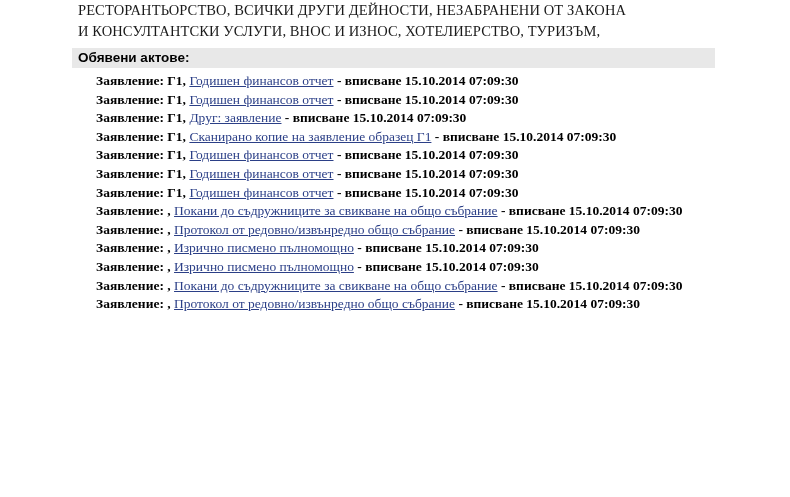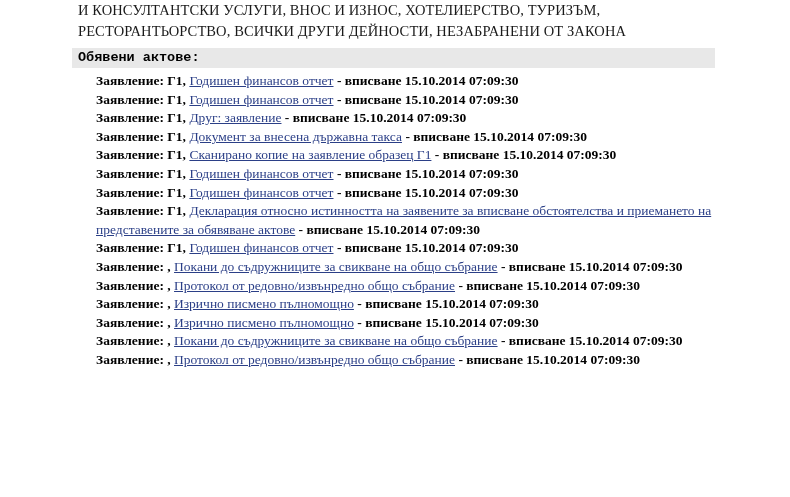--- a/index.html
+++ b/index.html
@@ -42,21 +42,21 @@
     height: 20px;
     background: #e8e8e8;
   }
   .section-title {
     position: absolute;
     left: 78px;
     top: 50px;
     font-size: 13.5px;
     font-weight: bold;
     color: #000000;
-    font-family: Liberation Mono, monospace;
+    font-family: Liberation Sans, sans-serif;
   }
   .acts-list {
     position: absolute;
     left: 96px;
     top: 72px;
     width: 650px;
     font-size: 13.5px;
     line-height: 18.6px;
     font-family: "Liberation Serif", serif;
     color: #000000;
@@ -84,22 +84,22 @@
     height: 42px;
     background: #ffffff;
   }
 </style>
 </head>
 <body>
 
 <div class="page">
 
   <div class="header-text">
+    <div>РЕСТОРАНТЬОРСТВО, ВСИЧКИ ДРУГИ ДЕЙНОСТИ, НЕЗАБРАНЕНИ ОТ ЗАКОНА</div>
     <div>И КОНСУЛТАНТСКИ УСЛУГИ, ВНОС И ИЗНОС, ХОТЕЛИЕРСТВО, ТУРИЗЪМ,</div>
-    <div>РЕСТОРАНТЬОРСТВО, ВСИЧКИ ДРУГИ ДЕЙНОСТИ, НЕЗАБРАНЕНИ ОТ ЗАКОНА</div>
   </div>
 
   <div class="section-bar"></div>
   <div class="section-title">Обявени актове:</div>
 
   <div class="acts-list">
 
     <div class="act-row">
       <span class="act-label">Заявление: Г1,</span>
       <span class="act-link">Годишен финансов отчет</span>
@@ -111,49 +111,39 @@
       <span class="act-link">Годишен финансов отчет</span>
       <span class="act-tail">- вписване 15.10.2014 07:09:30</span>
     </div>
 
     <div class="act-row">
       <span class="act-label">Заявление: Г1,</span>
       <span class="act-link">Друг: заявление</span>
       <span class="act-tail">- вписване 15.10.2014 07:09:30</span>
     </div>
 
-    <div class="act-row">
-      <span class="act-label">Заявление: Г1,</span>
-      <span class="act-link">Документ за внесена държавна такса</span>
-      <span class="act-tail">- вписване 15.10.2014 07:09:30</span>
-    </div>
 
     <div class="act-row">
       <span class="act-label">Заявление: Г1,</span>
       <span class="act-link">Сканирано копие на заявление образец Г1</span>
       <span class="act-tail">- вписване 15.10.2014 07:09:30</span>
     </div>
 
     <div class="act-row">
       <span class="act-label">Заявление: Г1,</span>
       <span class="act-link">Годишен финансов отчет</span>
       <span class="act-tail">- вписване 15.10.2014 07:09:30</span>
     </div>
 
     <div class="act-row">
       <span class="act-label">Заявление: Г1,</span>
       <span class="act-link">Годишен финансов отчет</span>
       <span class="act-tail">- вписване 15.10.2014 07:09:30</span>
     </div>
 
-    <div class="act-row">
-      <span class="act-label">Заявление: Г1,</span>
-      <span class="act-link">Декларация относно истинността на заявените за вписване обстоятелства и приемането на представените за обявяване актове</span>
-      <span class="act-tail">- вписване 15.10.2014 07:09:30</span>
-    </div>
 
     <div class="act-row">
       <span class="act-label">Заявление: Г1,</span>
       <span class="act-link">Годишен финансов отчет</span>
       <span class="act-tail">- вписване 15.10.2014 07:09:30</span>
     </div>
 
     <div class="act-row">
       <span class="act-label">Заявление: ,</span>
       <span class="act-link">Покани до съдружниците за свикване на общо събрание</span>

